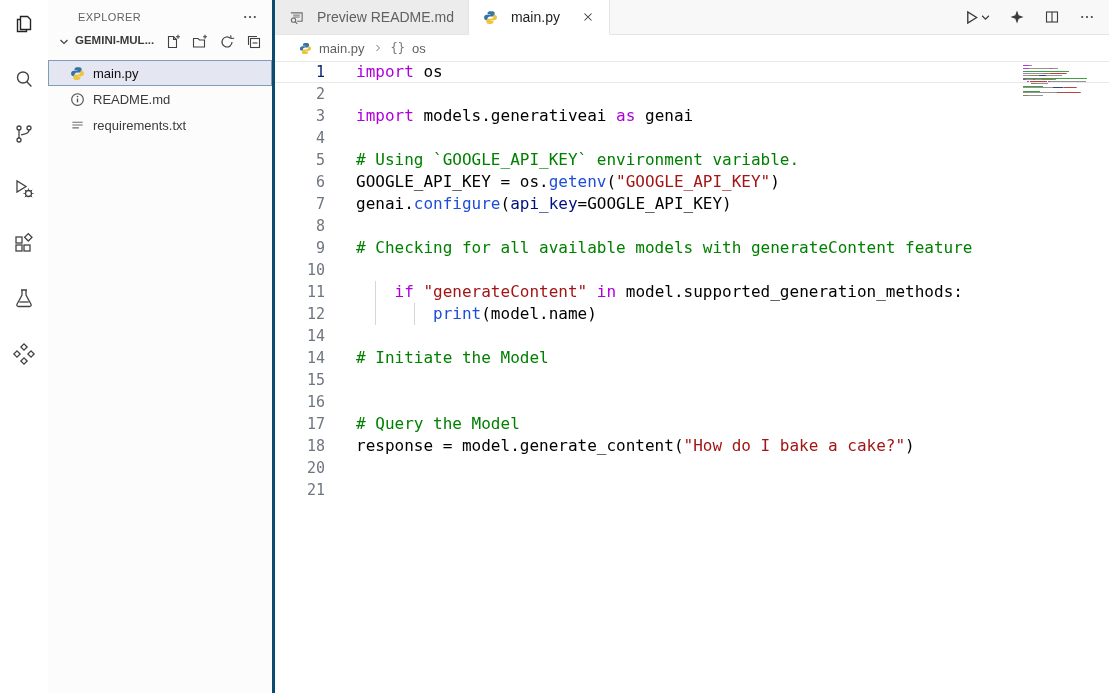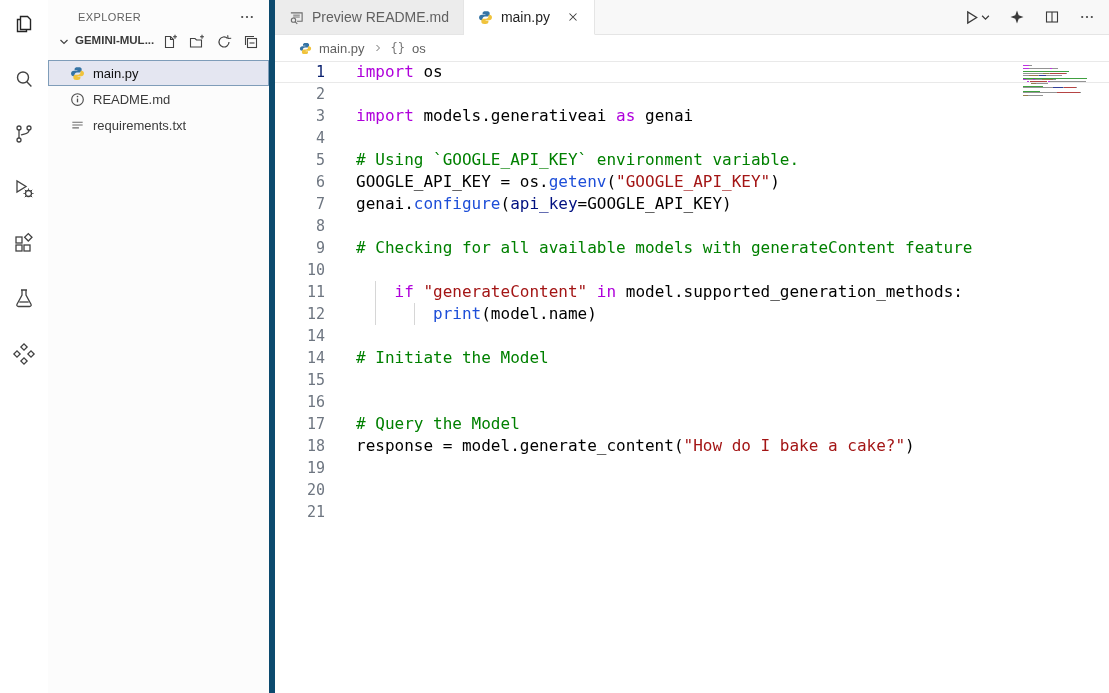--- a/index.html
+++ b/index.html
@@ -5,37 +5,37 @@
   *{box-sizing:border-box;margin:0;padding:0}
   html,body{width:1109px;height:693px;overflow:hidden}
   body{font-family:"Liberation Sans",sans-serif;background:#fff;color:#1f1f1f}
   .app{display:flex;width:100%;height:100%}
 
   
   .activitybar{width:48px;flex:none;background:#ffffff;display:flex;flex-direction:column;align-items:center}
   .ab-item{width:48px;height:48px;margin-bottom:7px;display:flex;align-items:center;justify-content:center;cursor:pointer}
 
   
-  .sidebar{width:227px;flex:none;background:#fcfcfc;border-right:6px solid #0c4a6e;display:flex;flex-direction:column}
+  .sidebar{width:227px;flex:none;background:#fcfcfc;border-right:3px solid #0c4a6e;display:flex;flex-direction:column}
   .sb-header{height:34px;flex:none;display:flex;align-items:center;padding:0 14px 0 30px}
   .sb-title{font-size:11px;color:#616161;letter-spacing:.4px}
   .sb-more{margin-left:auto;display:flex;cursor:pointer}
   .section-header{height:26px;flex:none;display:flex;align-items:flex-start;padding:0 10px 0 8px;cursor:pointer}
   .section-label{font-size:11.5px;font-weight:bold;color:#3b3b3b;margin-left:3px;white-space:nowrap}
   .section-actions{margin-left:auto;display:flex;gap:11px;align-items:center}
   .section-actions span{display:flex;cursor:pointer}
   .file-list{display:flex;flex-direction:column}
   .file-row{height:26px;display:flex;align-items:center;padding-left:22px;gap:8px;font-size:13px;color:#3b3b3b;cursor:pointer}
   .file-row.selected{background:#e4e6f1;outline:1px solid #7f9db9;outline-offset:-1px;color:#101010}
   .file-icon{display:flex;width:15px;flex:none}
 
   
   .editor-area{flex:1;min-width:0;display:flex;flex-direction:column;background:#fff}
   .tabbar{height:35px;flex:none;display:flex;align-items:stretch;background:#f8f8f8;border-bottom:1px solid #e5e5e5}
-  .tab{display:flex;align-items:center;gap:8px;padding:0 14px;font-size:14px;border-right:1px solid #e5e5e5;cursor:pointer;white-space:nowrap}
+  .tab{display:flex;align-items:center;gap:13px;padding:0 14px;font-size:14px;border-right:1px solid #e5e5e5;cursor:pointer;white-space:nowrap}
   .tab.inactive{background:#ececec;color:#616161}
   .tab.active{background:#fff;color:#1f1f1f;margin-bottom:-1px;border-bottom:1px solid #fff}
   .tab-close{display:flex;margin-left:8px;cursor:pointer}
   .editor-actions{margin-left:auto;display:flex;align-items:center;gap:19px;padding-right:14px}
   .editor-actions .btn{display:flex;align-items:center;cursor:pointer}
   .run-group{display:flex;align-items:flex-end;gap:1px}
 
   .breadcrumb{height:26px;flex:none;display:flex;align-items:center;gap:7px;padding-left:24px;font-size:13px;color:#616161}
   .symbol-braces{font-family:"DejaVu Sans Mono",monospace;font-size:12px;color:#767676}
 
@@ -308,21 +308,20 @@
           <div class="code-line"><span class="line-num">9</span><span class="line-code"><span class="tk-c"># Checking for all available models with generateContent feature</span></span></div>
           <div class="code-line"><span class="line-num">10</span></div>
           <div class="code-line"><span class="line-num">11</span><span class="line-code"><span class="indent-guide" style="left: 19.3px;"></span><span class="tk-d">    </span><span class="tk-k">if</span><span class="tk-d"> </span><span class="tk-s">"generateContent"</span><span class="tk-d"> </span><span class="tk-k">in</span><span class="tk-d"> model.supported_generation_methods:</span></span></div>
           <div class="code-line"><span class="line-num">12</span><span class="line-code"><span class="indent-guide" style="left: 19.3px;"></span><span class="indent-guide" style="left: 57.8px;"></span><span class="tk-d">        </span><span class="tk-f">print</span><span class="tk-d">(model.name)</span></span></div>
           <div class="code-line"><span class="line-num">14</span><span class="line-code"></span></div>
           <div class="code-line"><span class="line-num">14</span><span class="line-code"><span class="tk-c"># Initiate the Model</span></span></div>
           <div class="code-line"><span class="line-num">15</span></div>
           <div class="code-line"><span class="line-num">16</span><span class="line-code"></span></div>
           <div class="code-line"><span class="line-num">17</span><span class="line-code"><span class="tk-c"># Query the Model</span></span></div>
           <div class="code-line"><span class="line-num">18</span><span class="line-code"><span class="tk-d">response = model.generate_content(</span><span class="tk-s">"How do I bake a cake?"</span><span class="tk-d">)</span></span></div>
-          <div class="code-line"><span class="line-num">19</span><span class="line-code"></span></div>
           <div class="code-line"><span class="line-num">20</span></div>
           <div class="code-line"><span class="line-num">21</span><span class="line-code"></span></div>
         </div>
       <div id="minimap" class="minimap">
           <div class="mini-line"><span class="mini-tk tk-k" style="width: 6px;"></span><span class="mini-tk tk-d" style="width: 3px;"></span></div>
           <div class="mini-line"></div>
           <div class="mini-line"><span class="mini-tk tk-k" style="width: 6px;"></span><span class="mini-tk tk-d" style="width: 21px;"></span><span class="mini-tk tk-k" style="width: 2px;"></span><span class="mini-tk tk-d" style="width: 6px;"></span></div>
           <div class="mini-line"></div>
           <div class="mini-line"><span class="mini-tk tk-c" style="width: 46px;"></span></div>
           <div class="mini-line"><span class="mini-tk tk-d" style="width: 20px;"></span><span class="mini-tk tk-f" style="width: 6px;"></span><span class="mini-tk tk-d" style="width: 1px;"></span><span class="mini-tk tk-s" style="width: 16px;"></span><span class="mini-tk tk-d" style="width: 1px;"></span></div>

